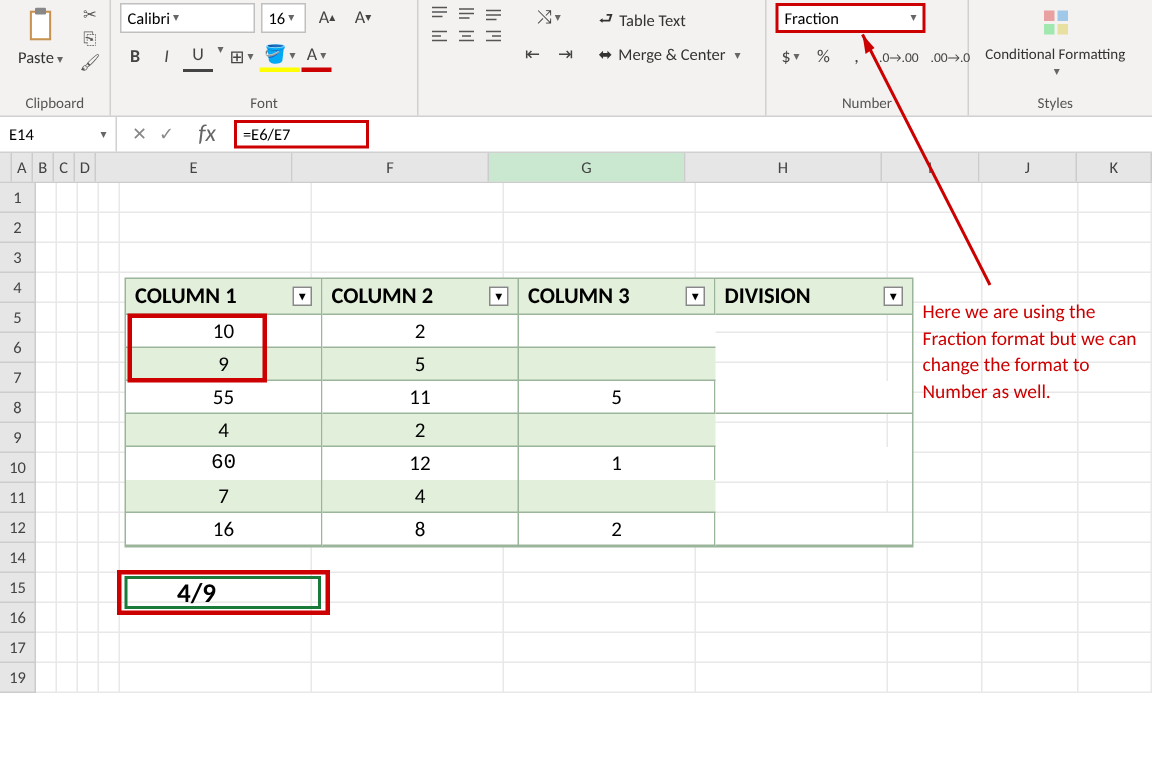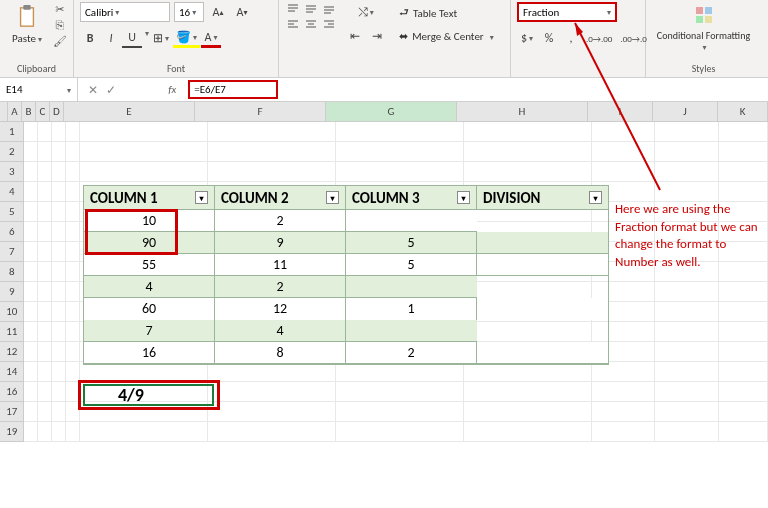--- a/index.html
+++ b/index.html
@@ -38,21 +38,21 @@
     .wrap-merge { display: flex; flex-direction: column; gap: 3px; }
     .wm-btn { display: flex; align-items: center; gap: 4px; font-size: 11px; color: #333; padding: 2px 4px; cursor: pointer; }
 
     .num-format { height: 20px; border: 2px solid #cc0000; background: #fff; padding: 0 4px; font-size: 11px; display: flex; align-items: center; justify-content: space-between; width: 100px; margin-bottom: 4px; }
     .num-btns { display: flex; gap: 2px; }
 
     
     .formula-bar { height: 24px; background: #fff; border-bottom: 1px solid #d0d0d0; display: flex; align-items: center; }
     .name-box { width: 78px; border-right: 1px solid #d0d0d0; padding: 0 6px; font-size: 11px; height: 100%; display: flex; align-items: center; justify-content: space-between; }
     .fb-btns { display: flex; gap: 8px; padding: 0 10px; color: #888; font-size: 12px; }
-    .fx { font-style: italic; font-size: 11px; color: #666; padding: 0 6px; margin-left: 36px; }
+    .fx { font-style: italic; font-size: 16px; color: #666; padding: 0 6px; }
     .formula-input { flex: 1; padding: 0 6px; font-size: 11px; }
     .formula-box { border: 2px solid #cc0000; padding: 1px 4px; display: inline-block; min-width: 90px; }
 
     
     .grid { position: relative; }
     .col-headers { display: flex; height: 20px; background: #e6e6e6; border-bottom: 1px solid #ccc; }
     .corner { width: 25px; border-right: 1px solid #ccc; background: #e6e6e6; }
     .ch { border-right: 1px solid #ccc; text-align: center; font-size: 11px; color: #444; line-height: 20px; background: #e6e6e6; }
     .ch.sel { background: #c9e8cf; }
     .row { display: flex; height: 20px; }
@@ -208,20 +208,21 @@
         </div>
         <div class="num-btns">
           <div class="fbtn">$<span class="caret">▾</span></div>
           <div class="fbtn">%</div>
           <div class="fbtn">,</div>
           <div class="fbtn" style="font-size:9px">.0→.00</div>
           <div class="fbtn" style="font-size:9px">.00→.0</div>
         </div>
       </div>
     </div>
+    <div class="group-label">Number</div>
   </div>
 
   <div class="ribbon-group" style="width:115px;border-right:none">
     <div class="group-content" style="gap:4px">
       <div class="big-btn" style="padding:0 2px">
         <div class="big-btn-icon">
             <svg viewBox="0 0 20 20" width="20" height="20">
               <rect x="2" y="2" width="7" height="7" fill="#e8a0a0"></rect>
               <rect x="11" y="2" width="7" height="7" fill="#a0c8e8"></rect>
               <rect x="2" y="11" width="7" height="7" fill="#a0e8b0"></rect>
@@ -444,20 +445,34 @@
         <div class="cell" style="width: 14px;"></div>
         <div class="cell" style="width: 131px;"></div>
         <div class="cell" style="width: 131px;"></div>
         <div class="cell" style="width: 131px;"></div>
         <div class="cell" style="width: 131px;"></div>
         <div class="cell" style="width: 65px;"></div>
         <div class="cell" style="width: 65px;"></div>
         <div class="cell" style="width: 50px;"></div>
       </div>
       <div class="row">
+        <div class="rh">15</div>
+        <div class="cell" style="width: 14px;"></div>
+        <div class="cell" style="width: 14px;"></div>
+        <div class="cell" style="width: 14px;"></div>
+        <div class="cell" style="width: 14px;"></div>
+        <div class="cell" style="width: 131px;"></div>
+        <div class="cell" style="width: 131px;"></div>
+        <div class="cell" style="width: 131px;"></div>
+        <div class="cell" style="width: 131px;"></div>
+        <div class="cell" style="width: 65px;"></div>
+        <div class="cell" style="width: 65px;"></div>
+        <div class="cell" style="width: 50px;"></div>
+      </div>
+      <div class="row">
         <div class="rh">16</div>
         <div class="cell" style="width: 14px;"></div>
         <div class="cell" style="width: 14px;"></div>
         <div class="cell" style="width: 14px;"></div>
         <div class="cell" style="width: 14px;"></div>
         <div class="cell" style="width: 131px;"></div>
         <div class="cell" style="width: 131px;"></div>
         <div class="cell" style="width: 131px;"></div>
         <div class="cell" style="width: 131px;"></div>
         <div class="cell" style="width: 65px;"></div>
@@ -513,38 +528,37 @@
           <span class="filter">▾</span>
         </div>
       </div>
     <div id="table-body">
         <div class="trow odd">
           <div class="td">10</div>
           <div class="td">2</div>
           <div class="td" style="border-right: none;"></div>
         </div>
         <div class="trow even">
-          <div class="td">90</div>
           <div class="td">9</div>
           <div class="td">5</div>
           <div class="td" style="border-right: none;"></div>
         </div>
         <div class="trow odd">
           <div class="td">55</div>
           <div class="td">11</div>
           <div class="td">5</div>
           <div class="td" style="border-right: none;"></div>
         </div>
         <div class="trow even">
           <div class="td">4</div>
           <div class="td">2</div>
           <div class="td" style="border-right: none;"></div>
         </div>
         <div class="trow odd">
-          <div class="td" style="border-bottom: none;">60</div>
+          <div class="td" style="border-bottom: none; font-family: Liberation Mono, monospace;">60</div>
           <div class="td" style="border-bottom: none;">12</div>
           <div class="td" style="border-bottom: none;">1</div>
           <div class="td" style="border-right: none; border-bottom: none;"></div>
         </div>
         <div class="trow even">
           <div class="td">7</div>
           <div class="td">4</div>
           <div class="td" style="border-right: none;"></div>
         </div>
         <div class="trow odd">

